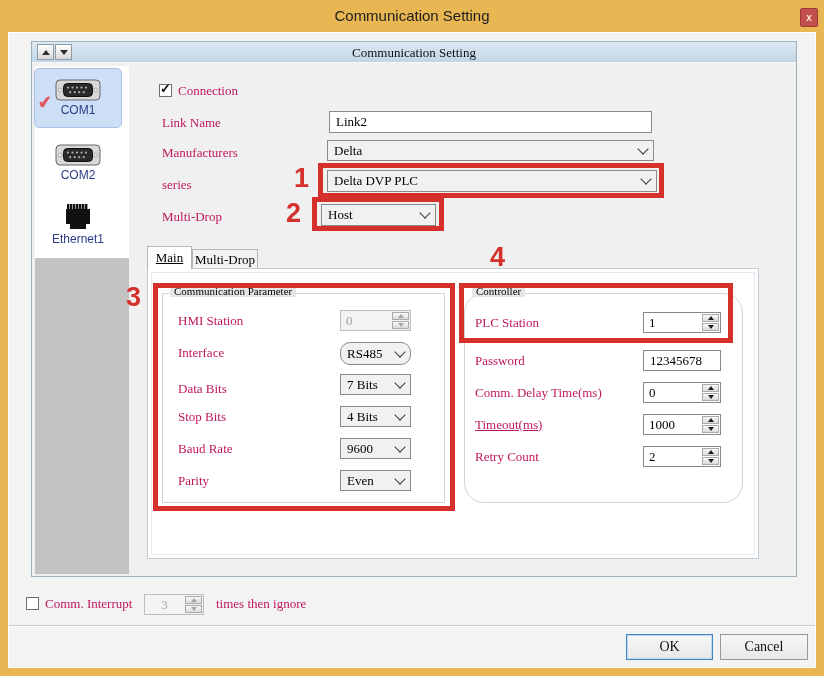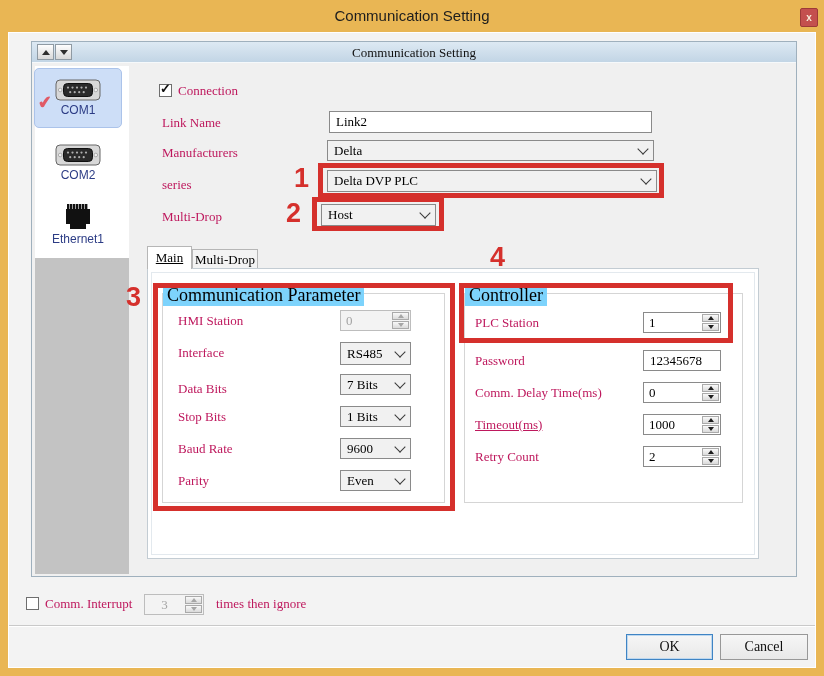--- a/index.html
+++ b/index.html
@@ -57,21 +57,21 @@
   .cb{width:13px;height:13px;background:#fff;border:1px solid #6e6e6e;}
   .cb .mark{position:absolute;left:0;top:-4px;font:bold 13px "Liberation Serif",serif;color:#101010;}
 
   
   .tab{font-size:13px;text-align:center;border:1px solid #b6b6b6;}
   .tab.active{background:#fff;border-bottom:none;z-index:3;line-height:22px;text-decoration:underline;}
   .tab.inactive{background:#f3f3f3;z-index:1;line-height:19px;}
   .tabpanel{background:#fff;border:1px solid #c3ccd3;z-index:2;
     box-shadow:inset 0 0 0 3px #ffffff, inset 0 0 0 4px #e3e9ee;}
   .groupbox{border:1px solid #d5d5d5;background:#fff;z-index:4;}
-  .legend{position:absolute;top:-9px;left:0;background:#7dd3fc;padding:0 4px;font-size:18px;white-space:nowrap;}
+  .legend{position:absolute;top:-9px;left:7px;background:#e5e5e5;padding:0 4px;font-size:11px;white-space:nowrap;}
 
   
   .redbox{border:5px solid #d5302c;z-index:6;pointer-events:none;}
   .rednum{font:bold 27px "Liberation Sans","DejaVu Sans",sans-serif;color:#d5302c;z-index:6;}
 
   
   .divider{left:0;right:0;top:592px;height:2px;border-top:1px solid #c9c9c9;border-bottom:1px solid #fff;}
   .btn{background:linear-gradient(#f6f6f6,#e8e8e8);border:1px solid #989898;font-size:14px;
     text-align:center;line-height:24px;color:#101010;}
   .btn.focused{border:1px solid #3f84c4;box-shadow:inset 0 0 0 1px #bed8ef;}
@@ -205,53 +205,53 @@
             <span class="sbtn">
               <span class="tri-u"></span>
             </span>
             <span class="sbtn">
               <span class="tri-d"></span>
             </span>
           </span>
       </div>
 
       <div class="abs flabel" style="left:15px;top:48px;">Interface</div>
-      <div class="abs select" style="left:177px;top:48px;width:71px;height:23px;">
+      <div class="abs select" style="left:177px;top:48px;width:71px;height:23px;border-radius:10px;">
         <span>RS485</span>
         <span class="chev"></span>
       </div>
 
       <div class="abs flabel" style="left:15px;top:84px;">Data Bits</div>
       <div class="abs select" style="left:177px;top:80px;width:71px;height:21px;">
         <span>7 Bits</span>
         <span class="chev"></span>
       </div>
 
       <div class="abs flabel" style="left:15px;top:112px;">Stop Bits</div>
       <div class="abs select" style="left:177px;top:112px;width:71px;height:21px;">
-        <span>1 Bits</span>
+        <span>4 Bits</span>
         <span class="chev"></span>
       </div>
 
       <div class="abs flabel" style="left:15px;top:144px;">Baud Rate</div>
       <div class="abs select" style="left:177px;top:144px;width:71px;height:21px;">
         <span>9600</span>
         <span class="chev"></span>
       </div>
 
       <div class="abs flabel" style="left:15px;top:176px;">Parity</div>
       <div class="abs select" style="left:177px;top:176px;width:71px;height:21px;">
         <span>Even</span>
         <span class="chev"></span>
       </div>
     </div>
     <div class="abs redbox" style="left:121px;top:241px;width:302px;height:228px;"></div>
     <div class="abs rednum" style="left:94px;top:240px;">3</div>
 
-    <div class="abs groupbox" style="left:432px;top:251px;width:279px;height:210px;">
+    <div class="abs groupbox" style="left:432px;top:251px;width:279px;height:210px;border-radius:20px;">
       <span class="legend">Controller</span>
 
       <div class="abs flabel" style="left:10px;top:18px;">PLC Station</div>
       <div class="abs spinner" style="left:178px;top:18px;width:78px;height:21px;">
         <span class="val">1</span>
         <span class="spinbtns">
             <span class="sbtn">
               <span class="tri-u"></span>
             </span>
             <span class="sbtn">

